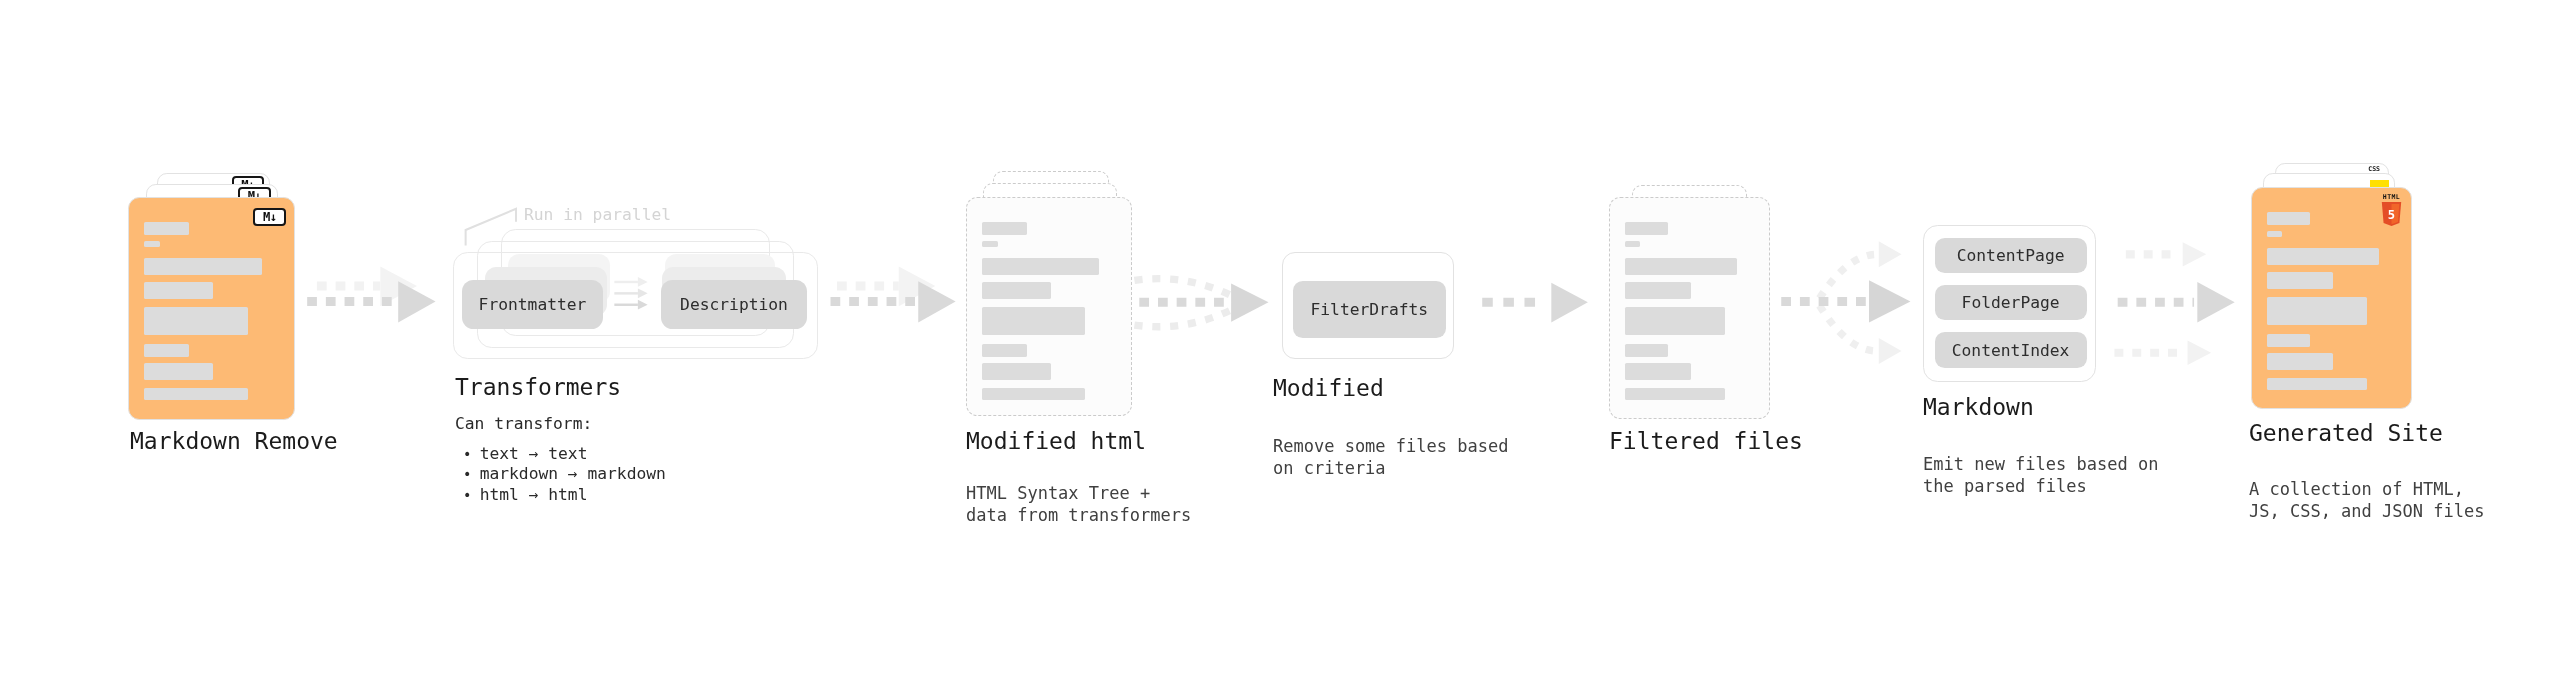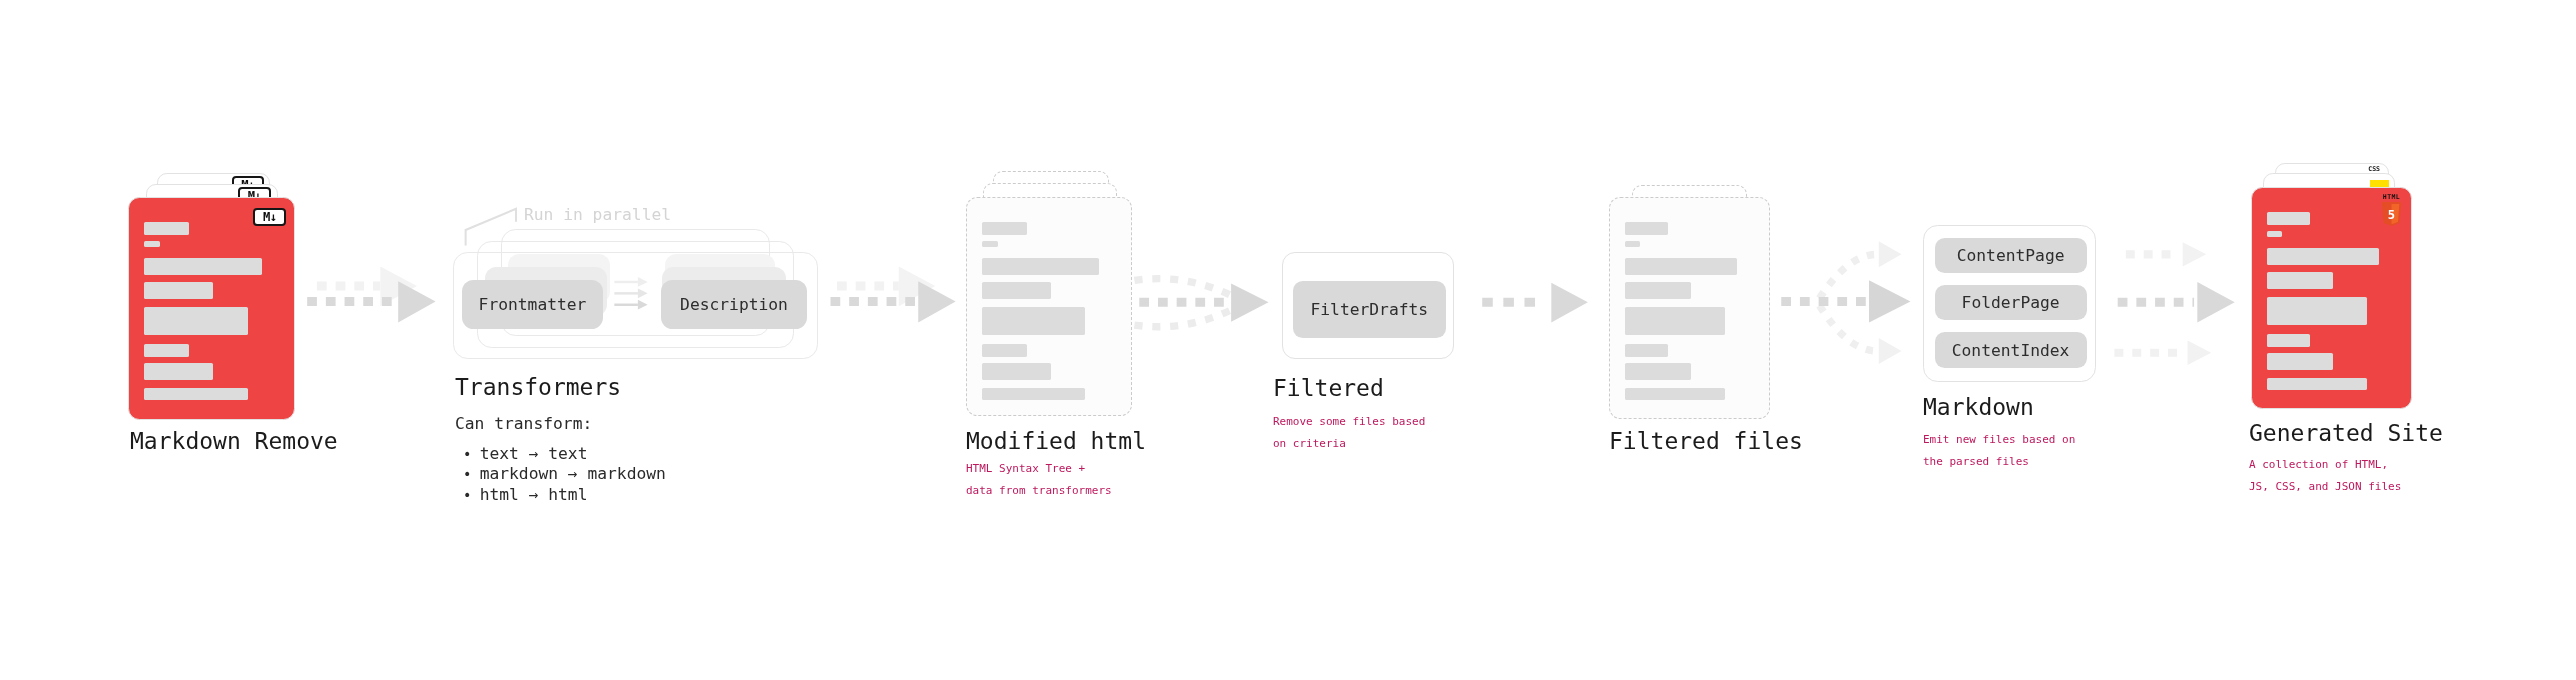--- a/index.html
+++ b/index.html
@@ -1,42 +1,42 @@
 <!DOCTYPE html>
 <html style="--html5_orange: #e44d26; --html5_orange_light: #f16529; --js_yellow: #ffe001; --css_blue: #2764e8; --arrow_gray: #d9d9d9; --arrow_ghost: #f2f2f2; --pill_gray: #d9d9d9; --skeleton_gray: #dcdcdc;font-size:13px"><head>
 <meta charset="utf-8">
 <style>
   html,body{margin:0;padding:0;background:#fff;}
   .canvas{
     position:relative;width:2576px;height:681px;background:#ffffff;overflow:hidden;
     font-family:"DejaVu Sans Mono","Liberation Mono",monospace;
   }
   .arrows{position:absolute;left:0;top:0;}
-  .doc{position:absolute;background:#ef4444;border:1.6px solid #e2e2e2;border-radius:11.4px;box-sizing:border-box;}
+  .doc{position:absolute;background:#fdba74;border:1.6px solid #e2e2e2;border-radius:11.4px;box-sizing:border-box;}
   .doc-back{position:absolute;background:#ffffff;border:1.6px solid #e2e2e2;border-radius:9.8px;box-sizing:border-box;}
   .dashed{border:1.6px dashed #cbcbcb;background:#fcfcfc;}
   .dashed-back{border:1.6px dashed #cbcbcb;background:#ffffff;}
   .frame{position:absolute;border:1.6px solid #e9e9e9;border-radius:14.6px;background:transparent;box-sizing:border-box;}
   .pill{position:absolute;background:var(--pill_gray);border-radius:11.4px;display:flex;align-items:center;justify-content:center;
         font-size:16.3px;color:#2d2d2d;box-sizing:border-box;white-space:nowrap;}
   .pill.g2{background:#ececec;color:transparent;}
   .pill.g3{background:#f4f4f4;color:transparent;}
   .pill.small{border-radius:9.8px;}
   .skel{position:absolute;left:14.6px;right:16.3px;top:24.4px;display:flex;flex-direction:column;align-items:flex-start;}
   .bar{background:var(--skeleton_gray);border-radius:1.6px;}
   .b1{width:34%;height:13px;}
   .b2{width:12%;height:5.7px;margin-top:5.7px;}
   .b3{width:88%;height:17px;margin-top:11.4px;}
   .b4{width:52%;height:17px;margin-top:7.3px;}
   .b5{width:78%;height:28px;margin-top:7.3px;}
   .b6{width:34%;height:13px;margin-top:9px;}
   .b7{width:52%;height:17px;margin-top:6.5px;}
   .b8{width:78%;height:12.2px;margin-top:7.3px;}
   .title{position:absolute;font-size:23px;line-height:1.2;color:#1b1b1b;white-space:nowrap;}
-  .desc{position:absolute;font-size:11px;line-height:22px;color:#be185d;white-space:pre-line;}
+  .desc{position:absolute;font-size:17px;line-height:22px;color:#404040;white-space:pre-line;margin-top:24px;}
   .annotation{position:absolute;font-size:16.3px;color:#d4d4d4;white-space:nowrap;}
   .md-badge{position:absolute;width:32.5px;height:18.7px;border:2.4px solid #161616;border-radius:4.1px;background:#fff;
             display:flex;align-items:center;justify-content:center;font-size:12.2px;font-weight:bold;color:#111;
             box-sizing:border-box;letter-spacing:-0.8px;}
   .notes{position:absolute;left:455px;top:414px;font-size:16.3px;line-height:20.3px;color:#2a2a2a;}
   .notes-heading{margin-bottom:9.8px;}
   .note-item{padding-left:8.1px;display:flex;}
   .bullet{margin-right:8.1px;font-size:14px;}
   .html5-logo{position:absolute;right:9px;top:5.7px;width:21px;text-align:center;}
   .html5-word{font-size:6.5px;font-weight:bold;color:#111;letter-spacing:0.4px;line-height:7.3px;margin-bottom:0.8px;}
@@ -189,21 +189,21 @@
     <div class="desc" style="left:966px;top:458px;">HTML Syntax Tree +
 data from transformers</div>
   </section>
 
   <section>
     <div class="doc" style="left:1282px;top:252px;width:172px;height:107px;background:#ffffff;border-radius:13px;">
       <div class="pill small" style="left:9.8px;top:28.4px;width:153px;height:57px;">
           <span>FilterDrafts</span>
         </div>
     </div>
-    <div class="title" style="left:1273px;top:375px;">Filtered</div>
+    <div class="title" style="left:1273px;top:375px;">Modified</div>
     <div class="desc" style="left:1273px;top:411px;">Remove some files based
 on criteria</div>
   </section>
 
   <section>
     <div class="doc-back dashed-back" style="left:1632px;top:185px;width:115px;height:41px;"></div>
     <div class="doc dashed" style="left:1609px;top:197px;width:161px;height:222px;">
       <div class="skel">
         <div class="bar b1"></div>
           <div class="bar b2"></div>

